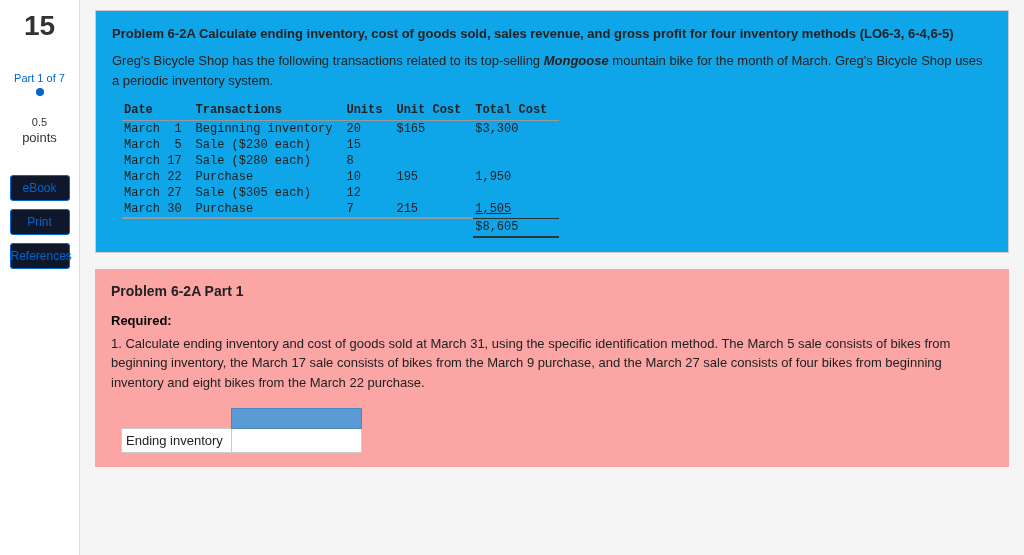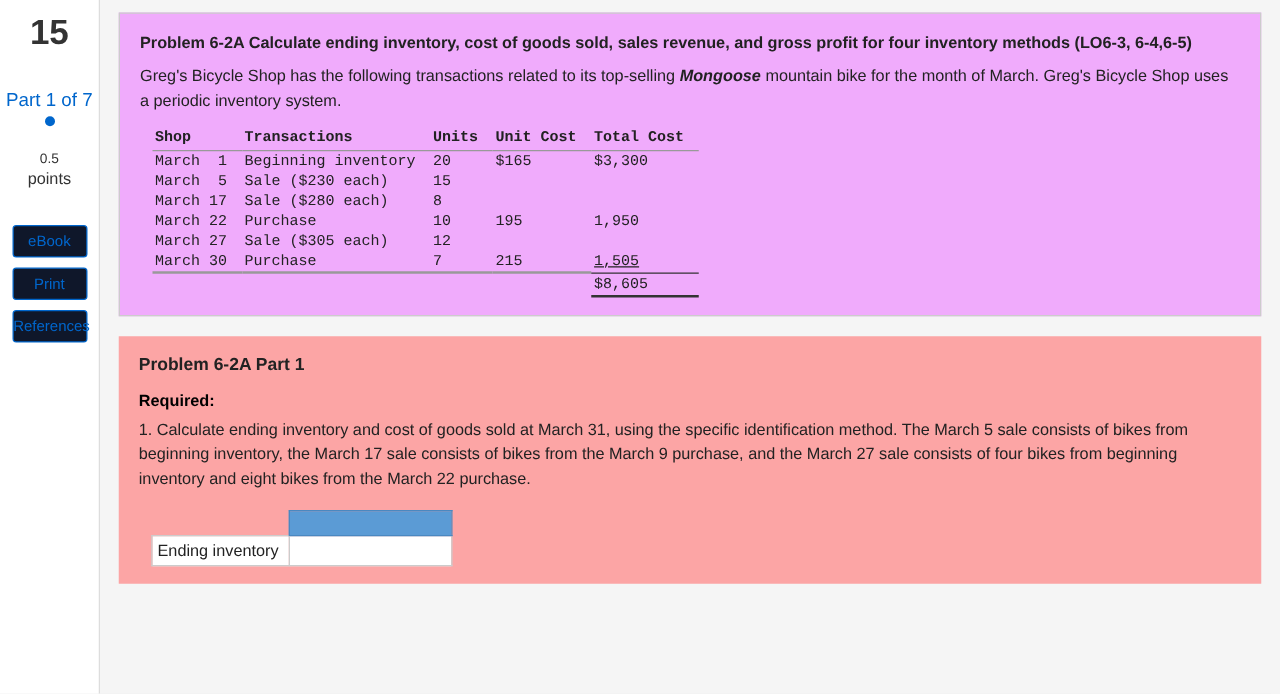--- a/index.html
+++ b/index.html
@@ -22,21 +22,21 @@
       align-items: center;
       padding-top: 10px;
     }
     .page-number {
       font-size: 28px;
       font-weight: bold;
       color: #333;
       margin-bottom: 30px;
     }
     .part-info {
-      font-size: 15px;
+      font-size: 11px;
       color: #0066cc;
       text-align: center;
       margin-bottom: 4px;
     }
     .part-dot {
       width: 8px;
       height: 8px;
       background: #0066cc;
       border-radius: 50%;
       margin-bottom: 20px;
@@ -70,21 +70,21 @@
     
     .main-content {
       flex: 1;
       background: #f5f5f5;
       overflow-y: auto;
       padding: 10px 15px;
     }
 
     
     .problem-box {
-      background: #f0abfc;
+      background: #0ea5e9;
       border: 1px solid #ccc;
       padding: 14px 16px;
       margin-bottom: 16px;
     }
     .problem-title {
       font-size: 13px;
       font-weight: bold;
       color: #222;
       margin-bottom: 8px;
       line-height: 1.4;
@@ -203,21 +203,21 @@
 
   <div class="problem-box">
     <div class="problem-title">Problem 6-2A Calculate ending inventory, cost of goods sold, sales revenue, and gross profit for four inventory methods (LO6-3, 6-4,6-5)</div>
     <div class="problem-desc">
       <span>Greg's Bicycle Shop has the following transactions related to its top-selling </span><em>Mongoose</em><span> mountain bike for the month of March. Greg's Bicycle Shop uses a periodic inventory system.</span>
     </div>
 
     <table class="trans-table">
       <thead>
         <tr>
-          <td>Shop</td>
+          <td>Date</td>
           <td>Transactions</td>
           <td>Units</td>
           <td>Unit Cost</td>
           <td>Total Cost</td>
         </tr>
       </thead>
       <tbody>
         <tr>
           <td>March &nbsp;1</td>
           <td>Beginning inventory</td>

